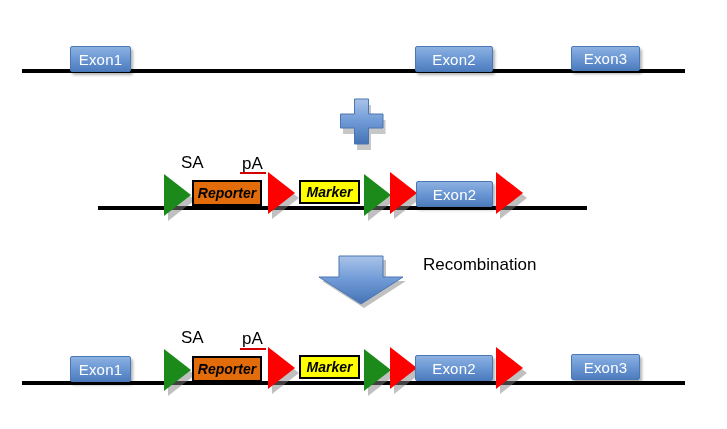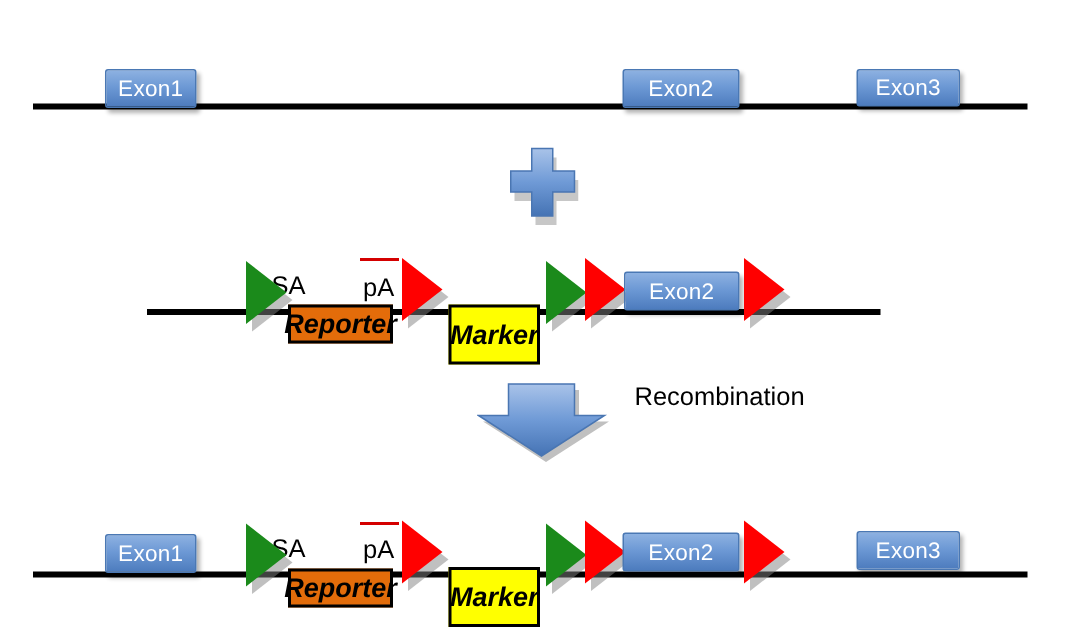--- a/index.html
+++ b/index.html
@@ -30,36 +30,34 @@
     border: 1px solid #4a78b4;
     border-radius: 2px;
     box-shadow: 2px 3px 3px rgba(0,0,0,0.30);
   }
   .gene {
     position: absolute;
     box-sizing: border-box;
     display: flex;
     align-items: center;
     justify-content: center;
-    font-size: 18px;
+    font-size: 14px;
     font-weight: bold;
     font-style: italic;
     color: #000000;
     border: 2px solid #000000;
-    margin-top: 23px;
   }
   .gene.reporter { background: #E36C0A; height: 26px; }
-  .gene.marker   { background: #FFFF00; height: 40px; }
+  .gene.marker   { background: #FFFF00; height: 24px; }
   .site-label {
     position: absolute;
     font-size: 17px;
     line-height: 1;
     color: #000000;
     white-space: nowrap;
-    margin-top: 28px;
   }
   .pa-underline {
     position: absolute;
     height: 2px;
     background: #D40000;
   }
   .step-label {
     position: absolute;
     font-size: 17px;
     line-height: 1.1;

